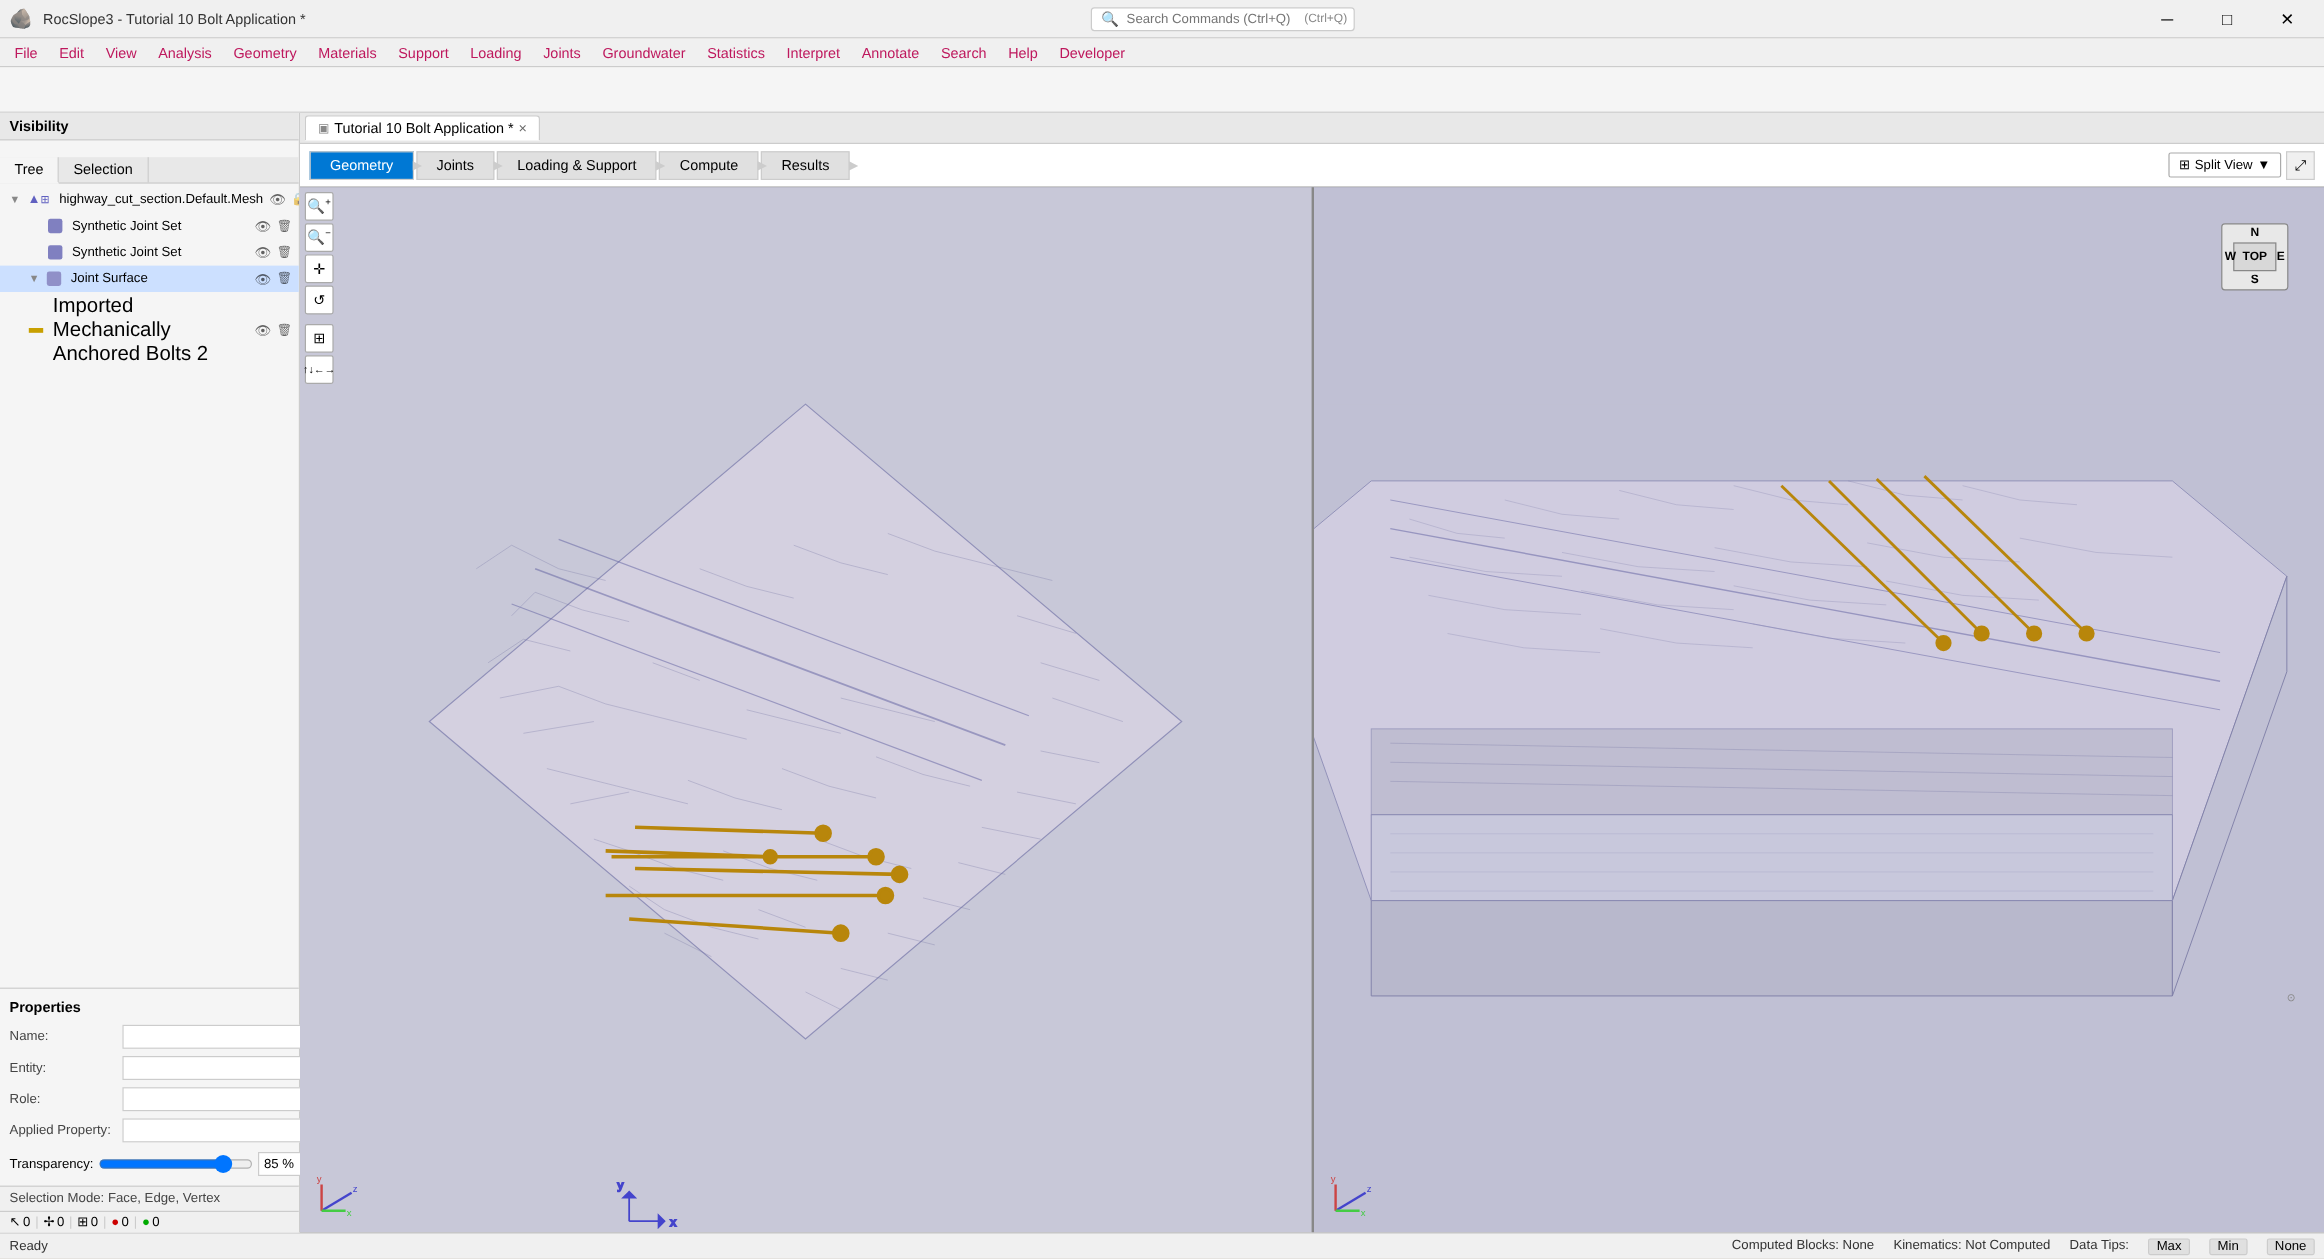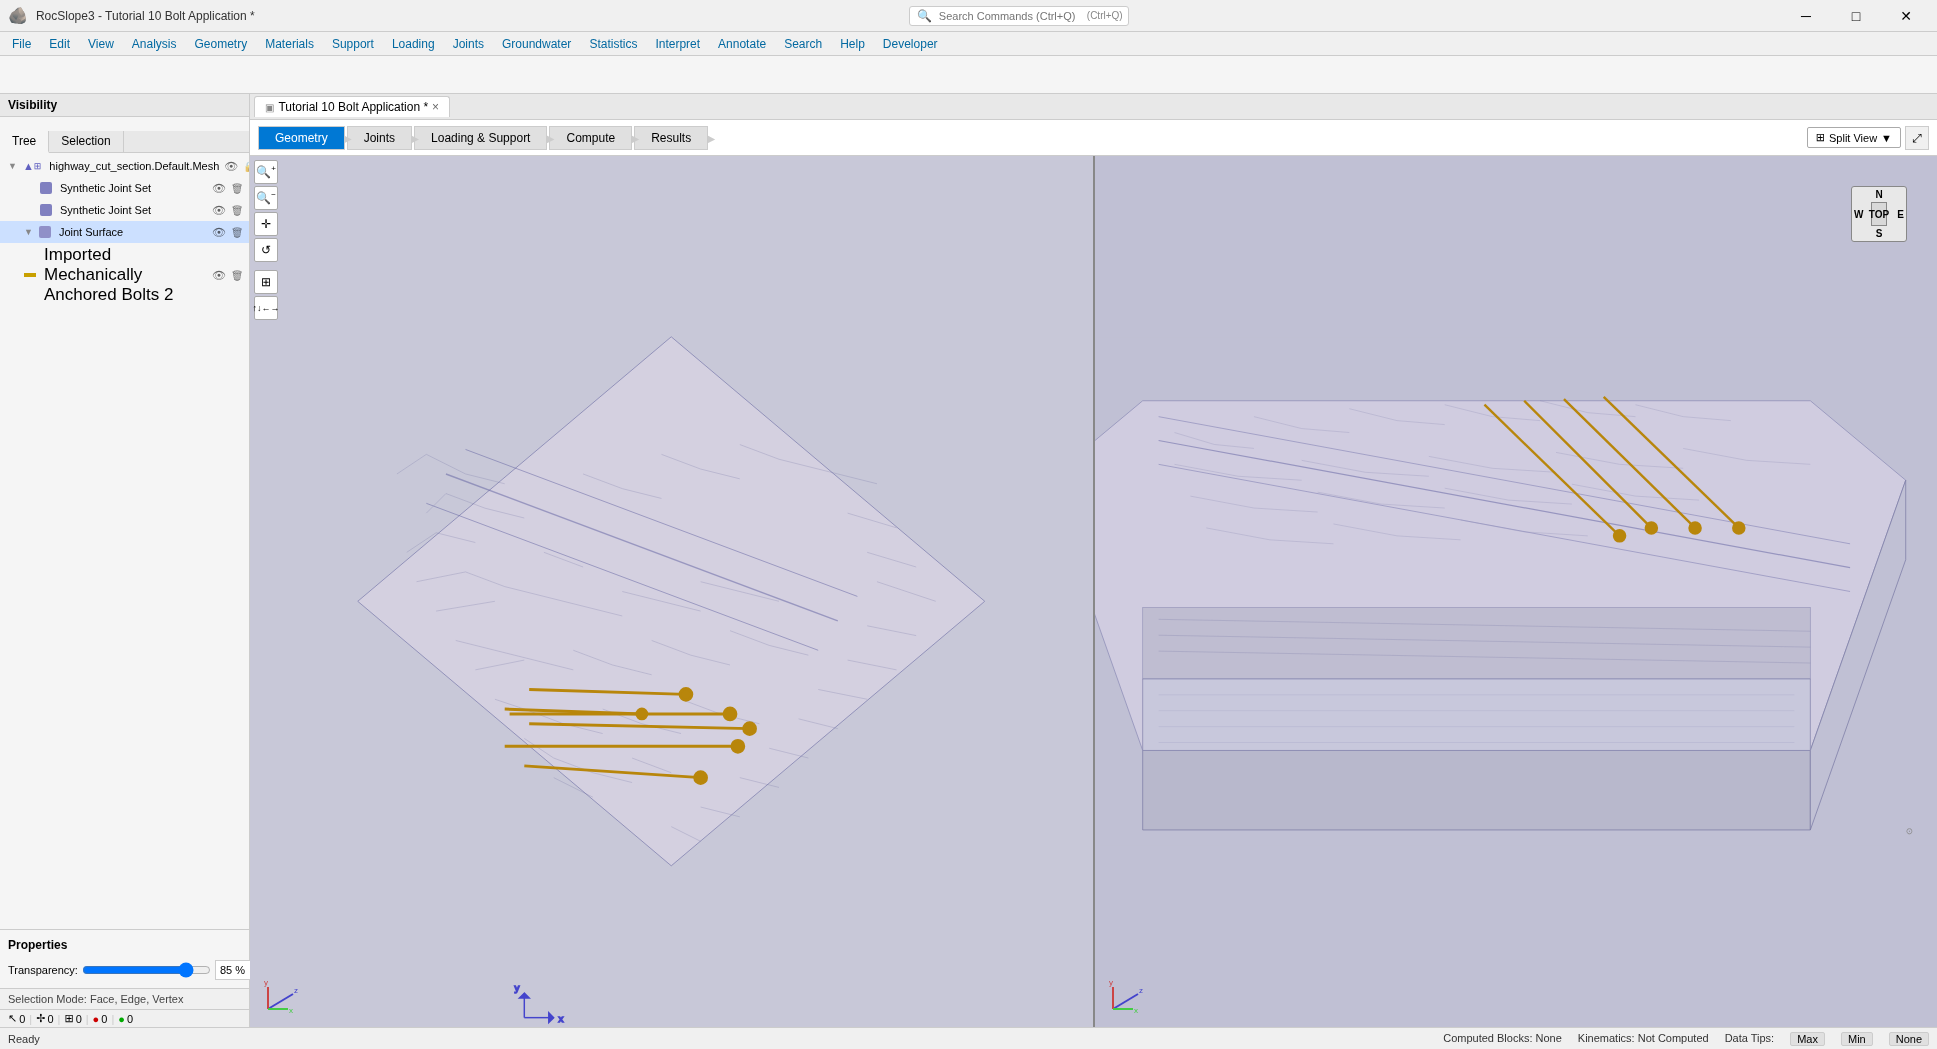--- a/index.html
+++ b/index.html
@@ -24,21 +24,21 @@
     }
     #search-bar input { border: none; outline: none; font-size: 12px; width: 160px; }
     
     
     #menu-bar {
       display: flex; align-items: center;
       background: #f0f0f0; height: 24px; padding: 0 4px;
       border-bottom: 1px solid #ccc; gap: 2px;
     }
     .menu-item {
-      padding: 2px 8px; cursor: pointer; font-size: 12px; color: #0369a1;
+      padding: 2px 8px; cursor: pointer; font-size: 12px; color: #be185d;
       border-radius: 2px;
     }
     
     
     #toolbar {
       display: flex; align-items: center;
       background: #f5f5f5; height: 38px; padding: 0 4px;
       border-bottom: 1px solid #ccc; gap: 2px;
     }
     
@@ -180,21 +180,21 @@
       width: 56px; height: 56px; border: 1px solid #888; background: #e8e8e8;
       display: flex; align-items: center; justify-content: center; position: relative;
       border-radius: 3px;
     }
     .compass-label { position: absolute; font-size: 10px; font-weight: bold; }
     .compass-n { top: 2px; left: 50%; transform: translateX(-50%); }
     .compass-s { bottom: 2px; left: 50%; transform: translateX(-50%); }
     .compass-e { right: 2px; top: 50%; transform: translateY(-50%); }
     .compass-w { left: 2px; top: 50%; transform: translateY(-50%); }
     .compass-top {
-      width: 16px; height: 24px; background: #d8d8d8; border: 1px solid #888;
+      width: 36px; height: 24px; background: #d8d8d8; border: 1px solid #888;
       display: flex; align-items: center; justify-content: center; font-size: 10px;
       font-weight: bold;
       text-align: right;
     }
     
     
     .axis-indicator {
       position: absolute; bottom: 8px; left: 8px; z-index: 10;
       width: 40px; height: 40px;
     }
@@ -328,20 +328,39 @@
             <div class="tree-actions">
               <span class="tree-action-btn" style="font-size: 11px;">👁</span>
               <span class="tree-action-btn" style="font-size: 10px;">🗑</span>
             </div>
           </div>
         </div>
     </div>
 
     <div id="properties-section">
       <div id="properties-title">Properties</div>
+      <div id="prop-fields">
+
+      <div class="prop-row">
+            <span class="prop-label">Name:</span>
+            <input type="text" class="prop-value" style="">
+          </div>
+          <div class="prop-row">
+            <span class="prop-label">Entity:</span>
+            <input type="text" class="prop-value" style="">
+          </div>
+          <div class="prop-row">
+            <span class="prop-label">Role:</span>
+            <input type="text" class="prop-value" style="">
+          </div>
+          <div class="prop-row">
+            <span class="prop-label">Applied Property:</span>
+            <input type="text" class="prop-value" style="">
+          </div>
+        </div>
       <div class="transparency-row">
         <span class="transparency-label">Transparency:</span>
         <input type="range" class="transparency-slider" min="0" max="100" value="85" style="">
         <input type="text" class="transparency-value" value="85 %" style="">
       </div>
     </div>
 
     <div id="selection-status">Selection Mode: Face, Edge, Vertex</div>
 
     <div id="status-icons">

